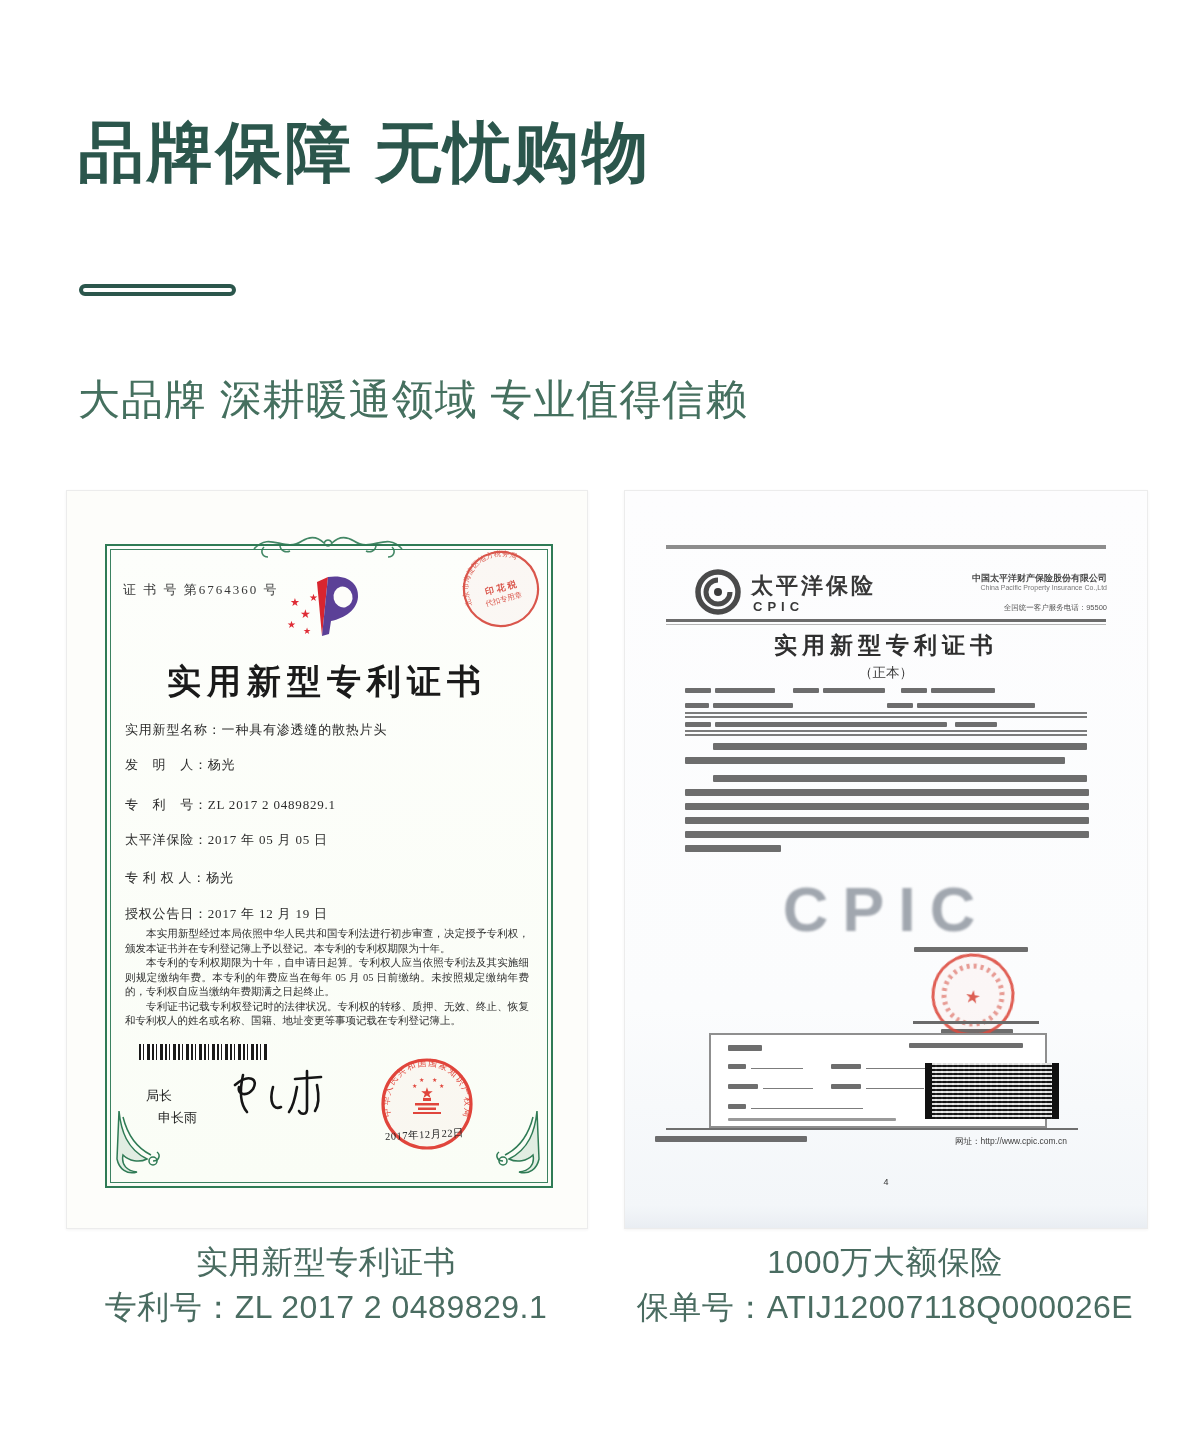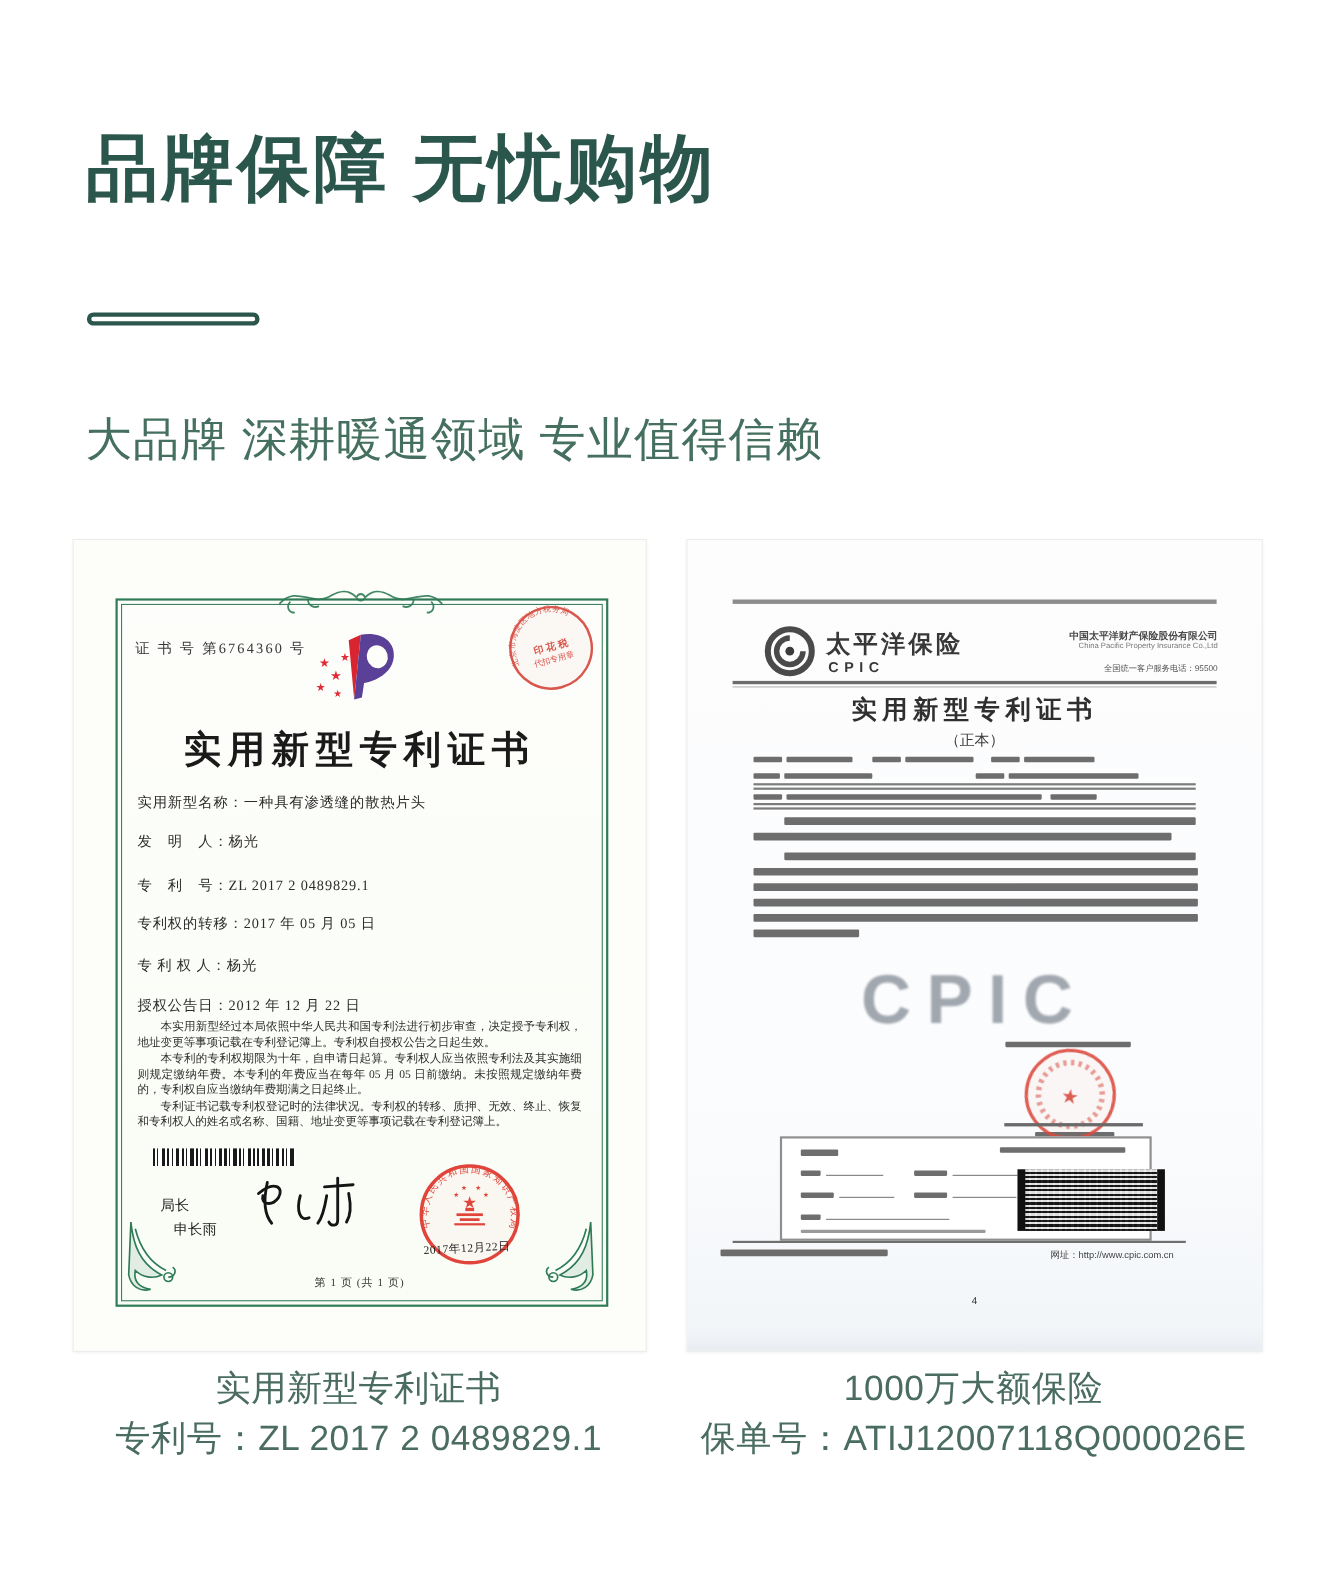--- a/index.html
+++ b/index.html
@@ -172,27 +172,27 @@
         </g>
       </svg>
     </div>
 
     <div class="p-title">实用新型专利证书</div>
 
     <div>
         <div class="pc-field" style="top: 230px;"><span>实用新型名称：</span><span>一种具有渗透缝的散热片头</span></div>
         <div class="pc-field" style="top: 265px; font-family: Liberation Mono, monospace;"><span>发　明　人：</span><span>杨光</span></div>
         <div class="pc-field" style="top: 305px;"><span>专　利　号：</span><span>ZL 2017 2 0489829.1</span></div>
-        <div class="pc-field" style="top: 340px;"><span>专利权的转移：</span><span>2017 年 05 月 05 日</span></div>
+        <div class="pc-field" style="top: 340px;"><span>太平洋保险：</span><span>2017 年 05 月 05 日</span></div>
         <div class="pc-field" style="top: 378px;"><span>专 利 权 人：</span><span>杨光</span></div>
-        <div class="pc-field" style="top: 414px;"><span>授权公告日：</span><span>2012 年 12 月 22 日</span></div>
+        <div class="pc-field" style="top: 414px;"><span>授权公告日：</span><span>2017 年 12 月 19 日</span></div>
       </div>
 
     <div class="p-paras">
-        <p>本实用新型经过本局依照中华人民共和国专利法进行初步审查，决定授予专利权，地址变更等事项记载在专利登记簿上。专利权自授权公告之日起生效。</p>
+        <p>本实用新型经过本局依照中华人民共和国专利法进行初步审查，决定授予专利权，颁发本证书并在专利登记簿上予以登记。本专利的专利权期限为十年。</p>
         <p>本专利的专利权期限为十年，自申请日起算。专利权人应当依照专利法及其实施细则规定缴纳年费。本专利的年费应当在每年 05 月 05 日前缴纳。未按照规定缴纳年费的，专利权自应当缴纳年费期满之日起终止。</p>
         <p>专利证书记载专利权登记时的法律状况。专利权的转移、质押、无效、终止、恢复和专利权人的姓名或名称、国籍、地址变更等事项记载在专利登记簿上。</p>
       </div>
 
     <div class="barcode"></div>
 
     <div class="signer-title">局长</div>
     <div class="signer-name">申长雨</div>
 
     <svg class="signature" viewBox="0 0 100 52">
@@ -224,21 +224,20 @@
           <text x="60" y="32" font-size="6">★</text>
           <rect x="44" y="42" width="8" height="3"></rect>
           <rect x="36" y="47" width="24" height="2.5"></rect>
           <rect x="39" y="51.5" width="18" height="2.5"></rect>
           <rect x="34" y="56" width="28" height="2"></rect>
         </g>
       </svg>
     </div>
     <div class="seal-date">2017年12月22日</div>
 
-    <div class="p-pageinfo">第 1 页 (共 1 页)</div>
   </section>
 
   <section class="card insurance">
     <div class="i-topbar"></div>
 
     <svg class="i-logo" viewBox="0 0 54 54">
       <g stroke="#3b3b3b" fill="none" opacity=".92">
         <circle cx="27" cy="27" r="20" stroke-width="5.5"></circle>
         <path d="M27,15 a12,12 0 1 0 12,12" stroke-width="5"></path>
       </g>

